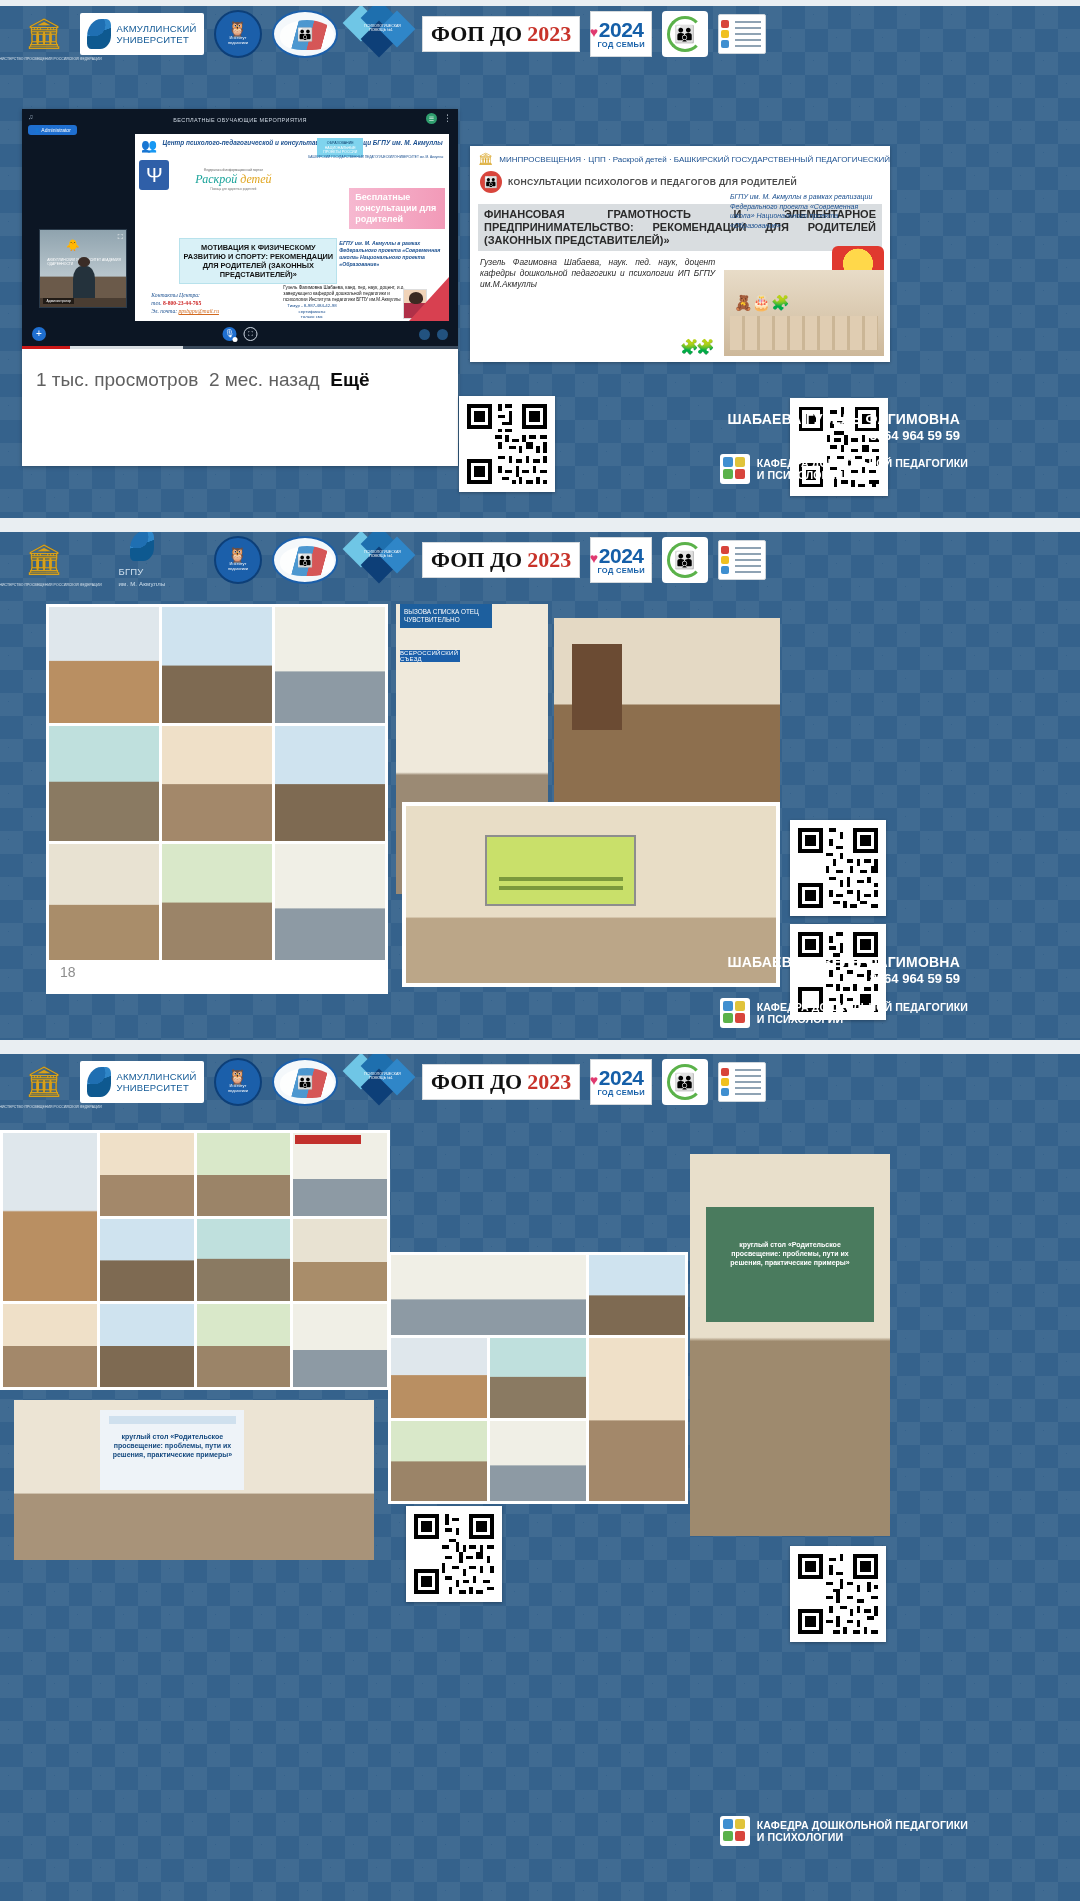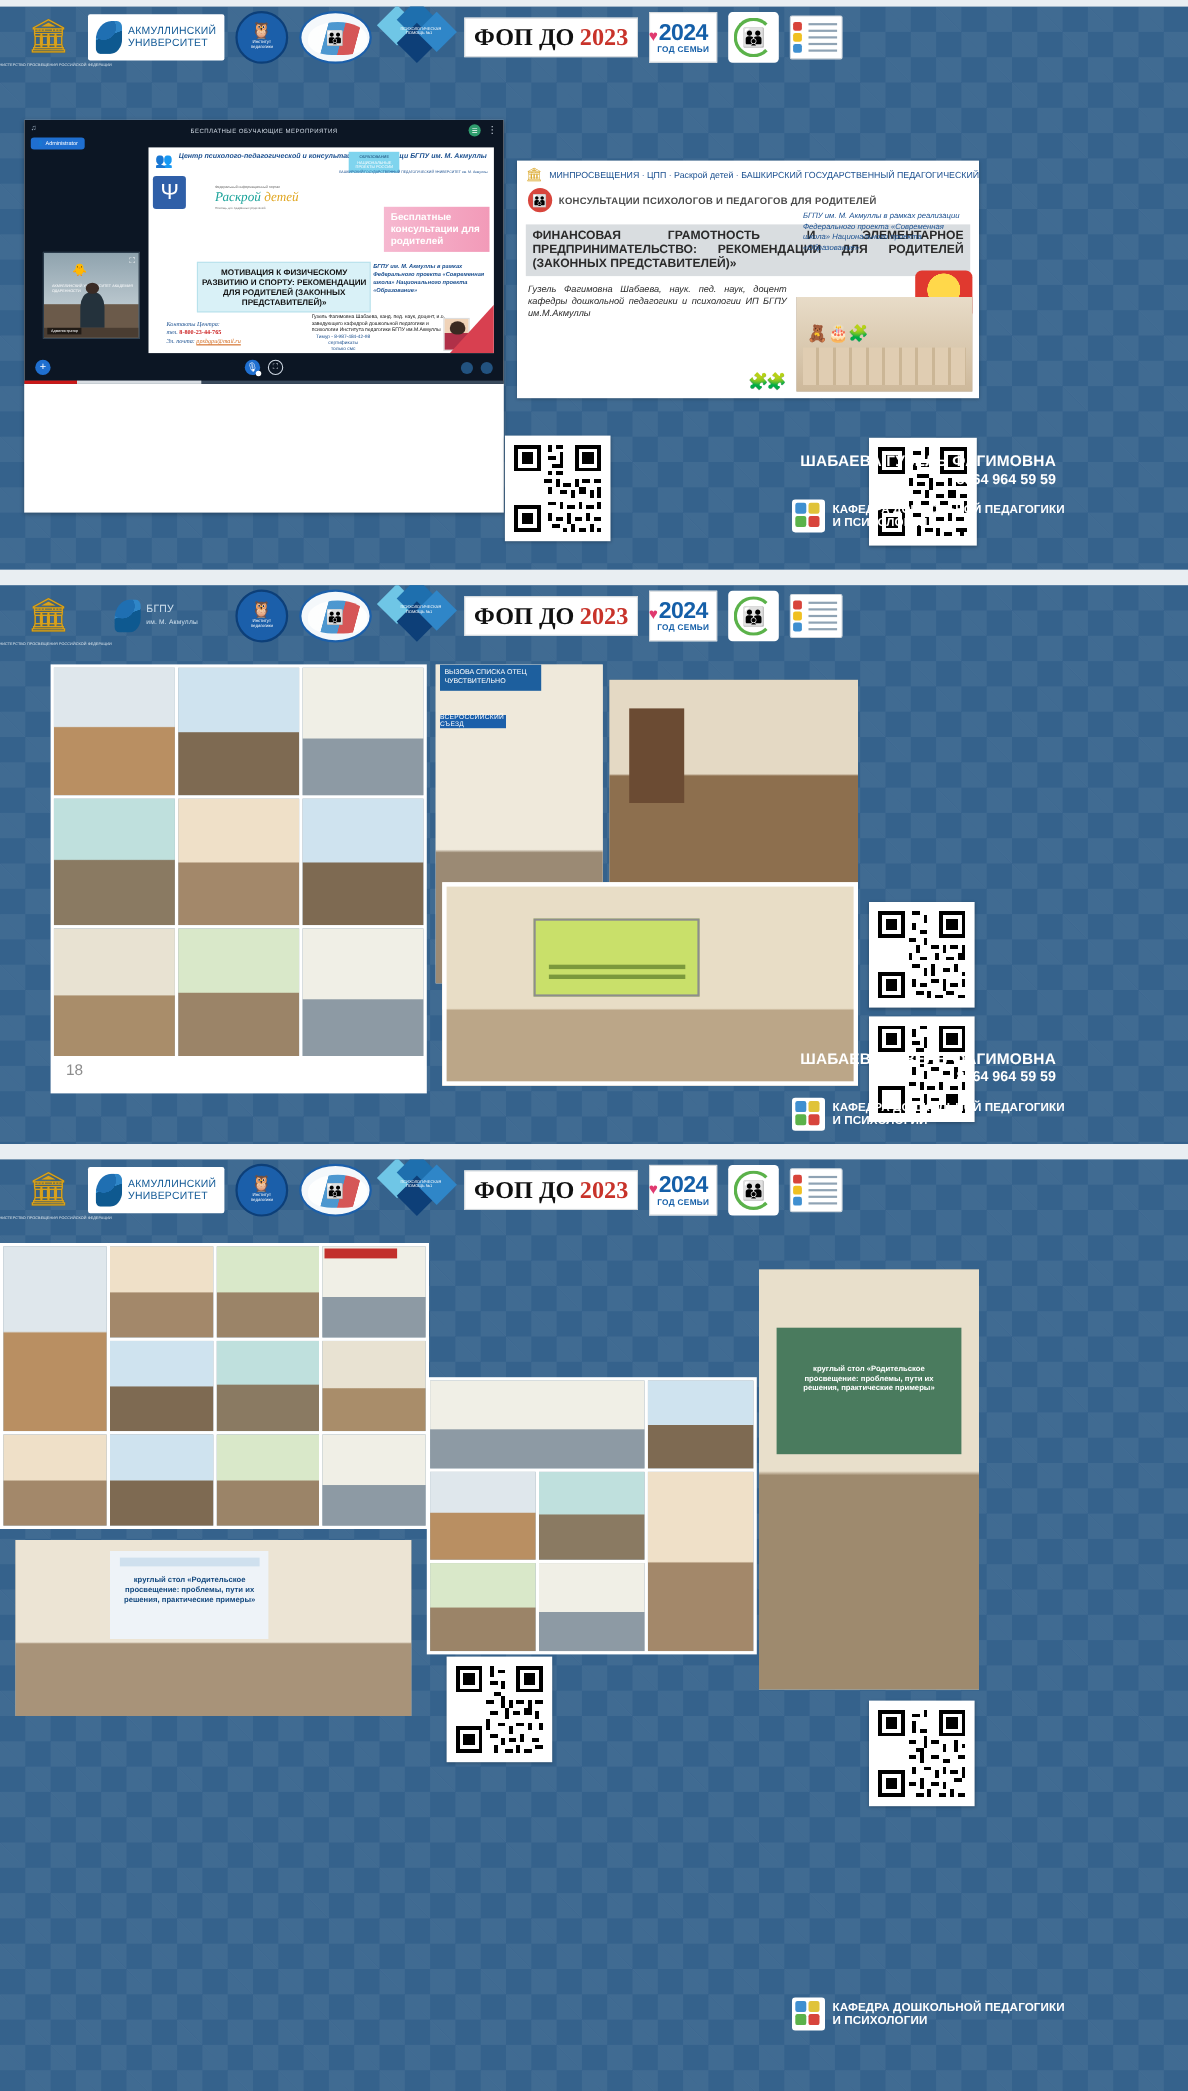--- a/index.html
+++ b/index.html
@@ -179,21 +179,21 @@
   .ps-nacproj {
     position:absolute; right:86px; top:4px; width:46px; background:#7fd4ee; color:#fff;
     font-size:3.6px; line-height:4.4px; padding:3px 4px; text-align:center;
   }
   .ps-nacproj .w { color:#0e3f6e; }
   .ps-bgpu { position:absolute; right:6px; top:10px; text-align:right; }
   .ps-bgpu .sw { width:20px; height:22px; margin-left:auto;
     background: linear-gradient(160deg,#2f86c8 0 45%, #0e5990 46% 100%);
     border-radius: 60% 20% 45% 18%; }
   .ps-bgpu .tt { font-size:3.2px; color:#1a4f8f; line-height:3.8px; margin-top:1px; }
-  .ps-raskroi { position:absolute; left:60px; top:34px; text-align:left; }
+  .ps-raskroi { position:absolute; left:60px; top:34px; text-align:center; }
   .ps-raskroi .lbl { font-size:3.2px; color:#666; }
   .ps-raskroi .big { font-size:12px; color:#1aa39a; font-family:"Liberation Serif", serif; font-style:italic; }
   .ps-raskroi .big em { color:#e0a51e; }
   .ps-raskroi .sub { font-size:2.8px; color:#777; }
   .ps-free {
     position:absolute; right:4px; top:54px; width:96px;
     background:linear-gradient(90deg,#f6b8d0,#f29ab8);
     color:#fff; font-size:9px; font-weight:bold; line-height:11px; padding:4px 6px;
   }
   .ps-title {
@@ -460,20 +460,25 @@
               <i></i>
             </span>
             <span class="yt-progress">
               <span class="played"></span>
                 <span class="buffered"></span>
             </span>
           </div>
         </div>
 
         <div class="yt-meta">
+          <div class="yt-sub">
+            <span>1 тыс. просмотров</span>&nbsp;
+            <span>2 мес. назад</span>&nbsp;
+            <b>Ещё</b>
+          </div>
         </div>
       </div>
 
       <div class="poster" style="left:470px;top:140px;width:420px;height:216px;">
         <div class="pr-logos">
           <span class="em">🏛</span>
           <span class="mini">МИНПРОСВЕЩЕНИЯ · ЦПП · Раскрой детей · БАШКИРСКИЙ ГОСУДАРСТВЕННЫЙ ПЕДАГОГИЧЕСКИЙ УНИВЕРСИТЕТ</span>
         </div>
         <div class="pr-cons">
           <span class="badge">👪</span>
@@ -618,21 +623,21 @@
   <div class="gap" style="top:518px;height:14px;"></div>
 
   <div class="slide" style="top:532px;height:508px;">
     <div class="slide-inner">
 
       <div class="logostrip">
         <div class="logo lg-emblem">
           <span class="eagle">🏛</span>
           <span class="cap">МИНИСТЕРСТВО ПРОСВЕЩЕНИЯ РОССИЙСКОЙ ФЕДЕРАЦИИ</span>
         </div>
-        <div class="logo lg-akmulla" style="background:transparent;">
+        <div class="logo lg-akmulla" style="background:transparent;flex-direction:column;">
           <span class="swoosh"></span>
           <span class="txt" style="color:#cfe0ee;">БГПУ<br><span style="font-size:6px;">им. М. Акмуллы</span></span>
         </div>
         <div class="logo lg-instped">
           <span class="owl">🦉</span>
           <small>Институт</small>
           <small>педагогики</small>
         </div>
         <div class="logo lg-oval">
           <span class="ribbon"></span>

